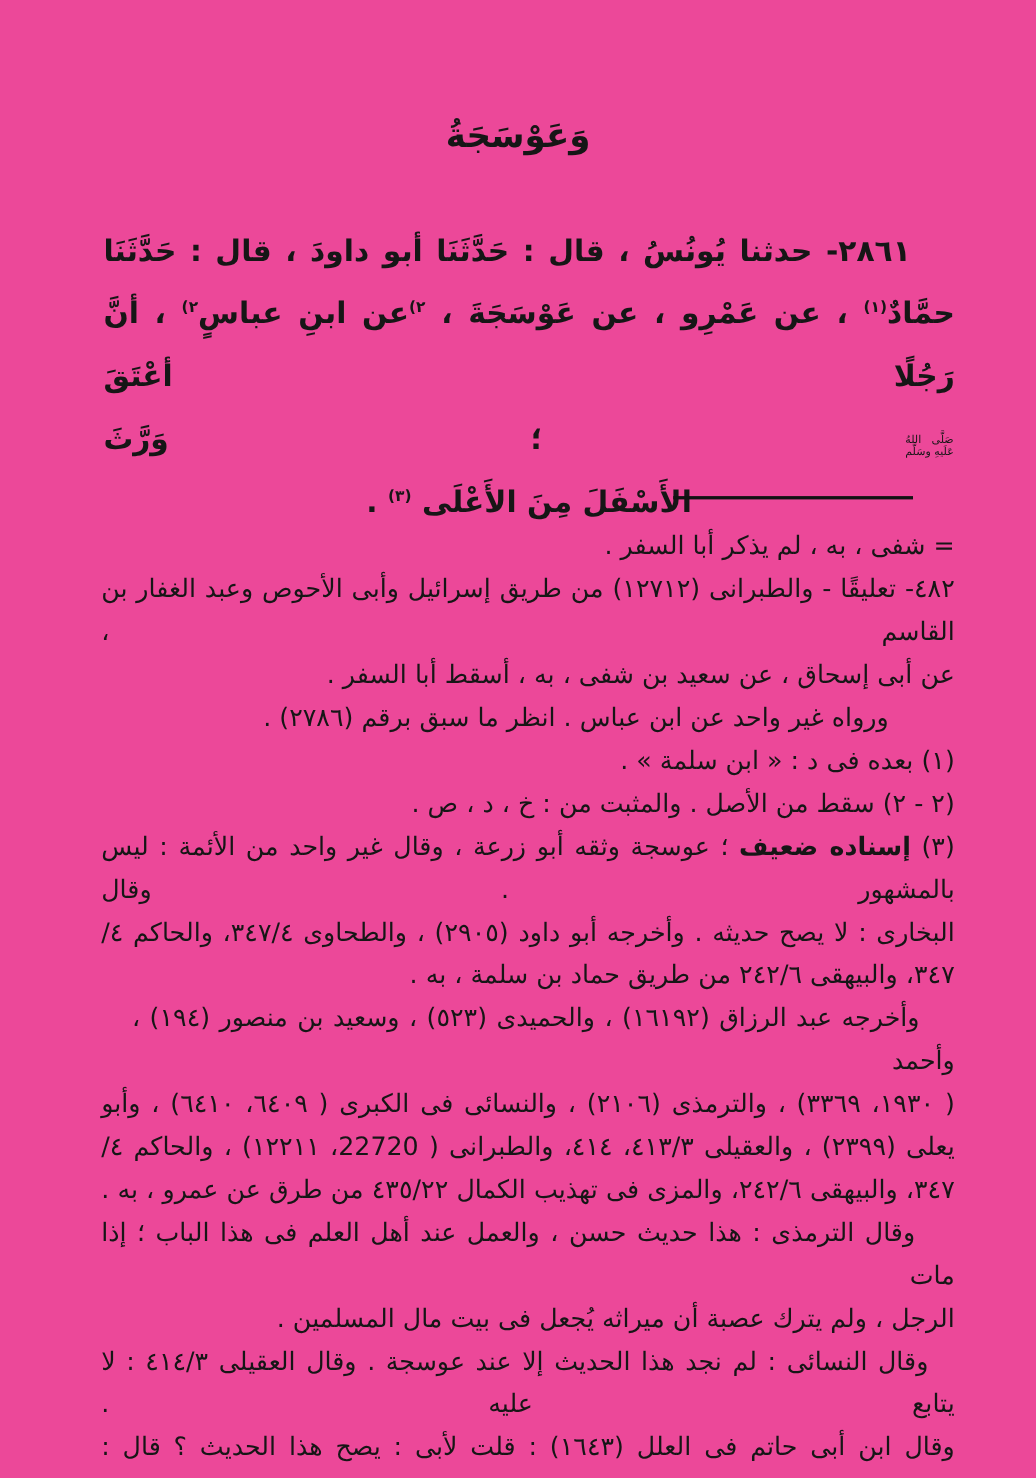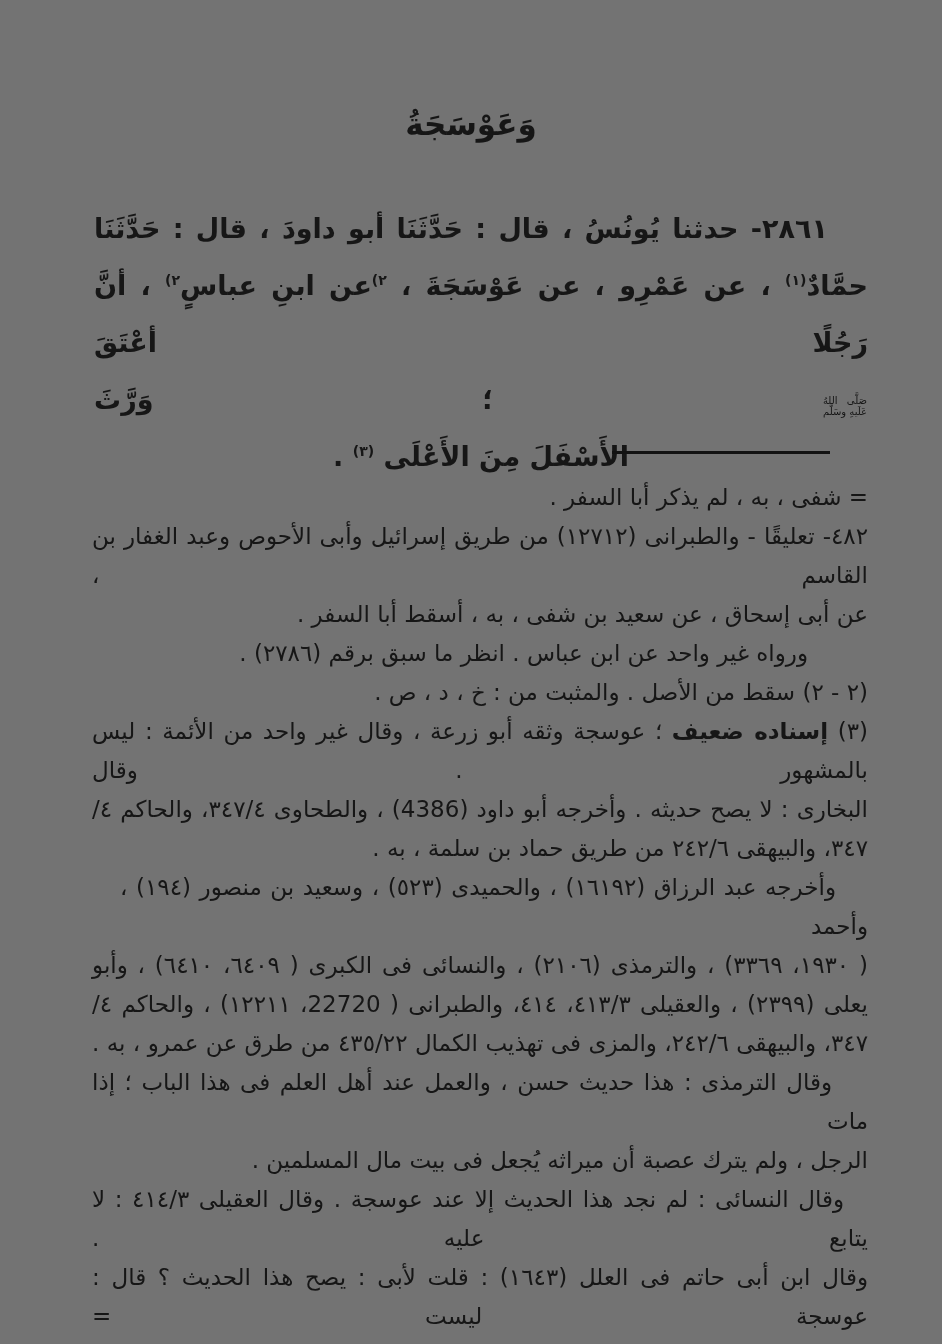--- a/index.html
+++ b/index.html
@@ -1,19 +1,19 @@
 <!DOCTYPE html>
 <html lang="ar"><head>
 <meta charset="utf-8">
 <style>
   html,body{margin:0;padding:0;background:#fbfbf8;}
   .page{
     position:relative;
     width:942px;height:1344px;
-    background:#737373;
+    background:#ec4899;
     color:#161616;
     font-family:"DejaVu Sans",sans-serif;
     direction:rtl;
     overflow:hidden;
   }
   .title{
     position:absolute;top:106px;left:0;right:0;
     text-align:center;
     font-size:31px;font-weight:bold;
   }
@@ -65,23 +65,24 @@
       <div class="tline c"><span>الأَسْفَلَ مِنَ الأَعْلَى </span><sup dir="ltr">(٣)</sup><span> .</span></div>
     </div>
 
   <div class="rule"></div>
 
   <div class="footnotes" id="footnotes">
       <div class="tline"><span>= شفى ، به ، لم يذكر أبا السفر .</span></div>
       <div class="tline j"><span>٤٨٢- تعليقًا - والطبرانى (١٢٧١٢) من طريق إسرائيل وأبى الأحوص وعبد الغفار بن القاسم ،</span></div>
       <div class="tline"><span>عن أبى إسحاق ، عن سعيد بن شفى ، به ، أسقط أبا السفر .</span></div>
       <div class="tline" style="text-indent: 60px;"><span>ورواه غير واحد عن ابن عباس . انظر ما سبق برقم (٢٧٨٦) .</span></div>
+      <div class="tline"><span>(١) بعده فى د : « ابن سلمة » .</span></div>
       <div class="tline"><span>(٢ - ٢) سقط من الأصل . والمثبت من : خ ، د ، ص .</span></div>
       <div class="tline j"><span>(٣) </span><span class="b">إسناده ضعيف</span><span> ؛ عوسجة وثقه أبو زرعة ، وقال غير واحد من الأئمة : ليس بالمشهور . وقال</span></div>
-      <div class="tline j"><span>البخارى : لا يصح حديثه . وأخرجه أبو داود (4386) ، والطحاوى ٣٤٧/٤، والحاكم ٤/</span></div>
+      <div class="tline j"><span>البخارى : لا يصح حديثه . وأخرجه أبو داود (٢٩٠٥) ، والطحاوى ٣٤٧/٤، والحاكم ٤/</span></div>
       <div class="tline"><span>٣٤٧، والبيهقى ٢٤٢/٦ من طريق حماد بن سلمة ، به .</span></div>
       <div class="tline j" style="text-indent: 32px; margin-left: 28px;"><span>وأخرجه عبد الرزاق (١٦١٩٢) ، والحميدى (٥٢٣) ، وسعيد بن منصور (١٩٤) ، وأحمد</span></div>
       <div class="tline j"><span>( ١٩٣٠، ٣٣٦٩) ، والترمذى (٢١٠٦) ، والنسائى فى الكبرى ( ٦٤٠٩، ٦٤١٠) ، وأبو</span></div>
       <div class="tline j"><span>يعلى (٢٣٩٩) ، والعقيلى ٤١٣/٣، ٤١٤، والطبرانى ( 22720، ١٢٢١١) ، والحاكم ٤/</span></div>
       <div class="tline j"><span>٣٤٧، والبيهقى ٢٤٢/٦، والمزى فى تهذيب الكمال ٤٣٥/٢٢ من طرق عن عمرو ، به .</span></div>
       <div class="tline j" style="text-indent: 36px;"><span>وقال الترمذى : هذا حديث حسن ، والعمل عند أهل العلم فى هذا الباب ؛ إذا مات</span></div>
       <div class="tline"><span>الرجل ، ولم يترك عصبة أن ميراثه يُجعل فى بيت مال المسلمين .</span></div>
       <div class="tline j" style="text-indent: 24px;"><span>وقال النسائى : لم نجد هذا الحديث إلا عند عوسجة . وقال العقيلى ٤١٤/٣ : لا يتابع عليه .</span></div>
       <div class="tline j"><span>وقال ابن أبى حاتم فى العلل (١٦٤٣) : قلت لأبى : يصح هذا الحديث ؟ قال : عوسجة ليست =</span></div>
     </div>

